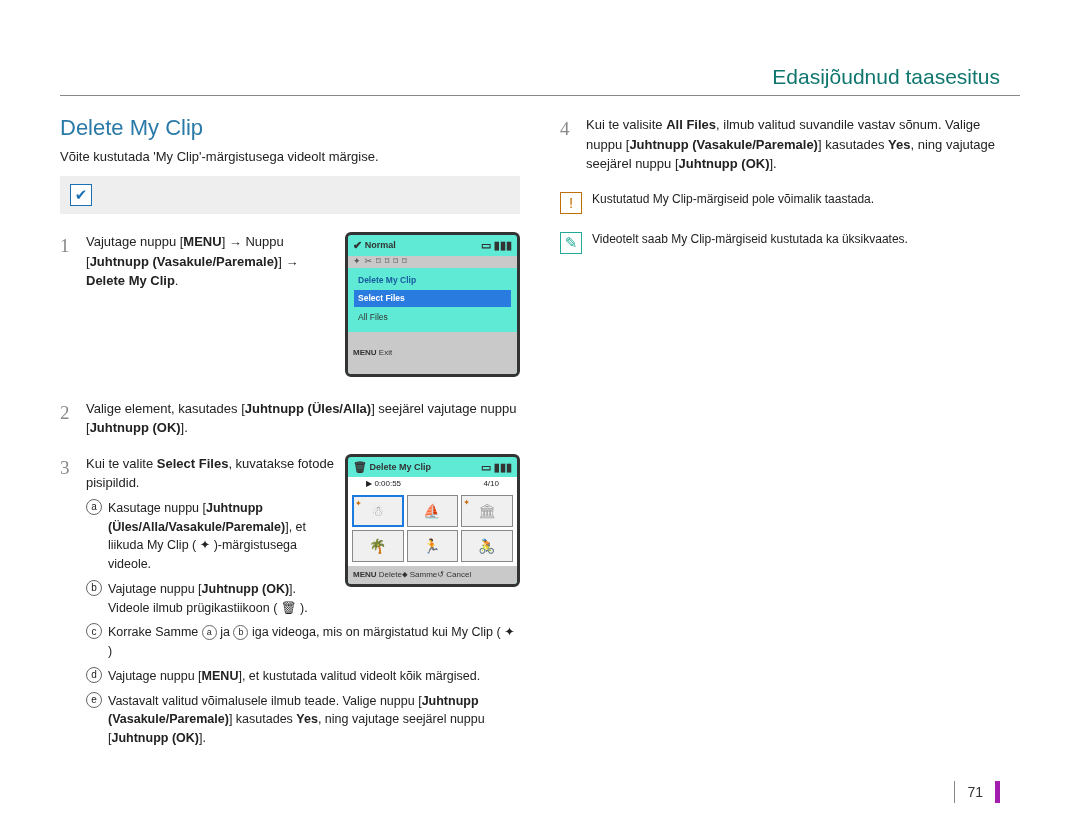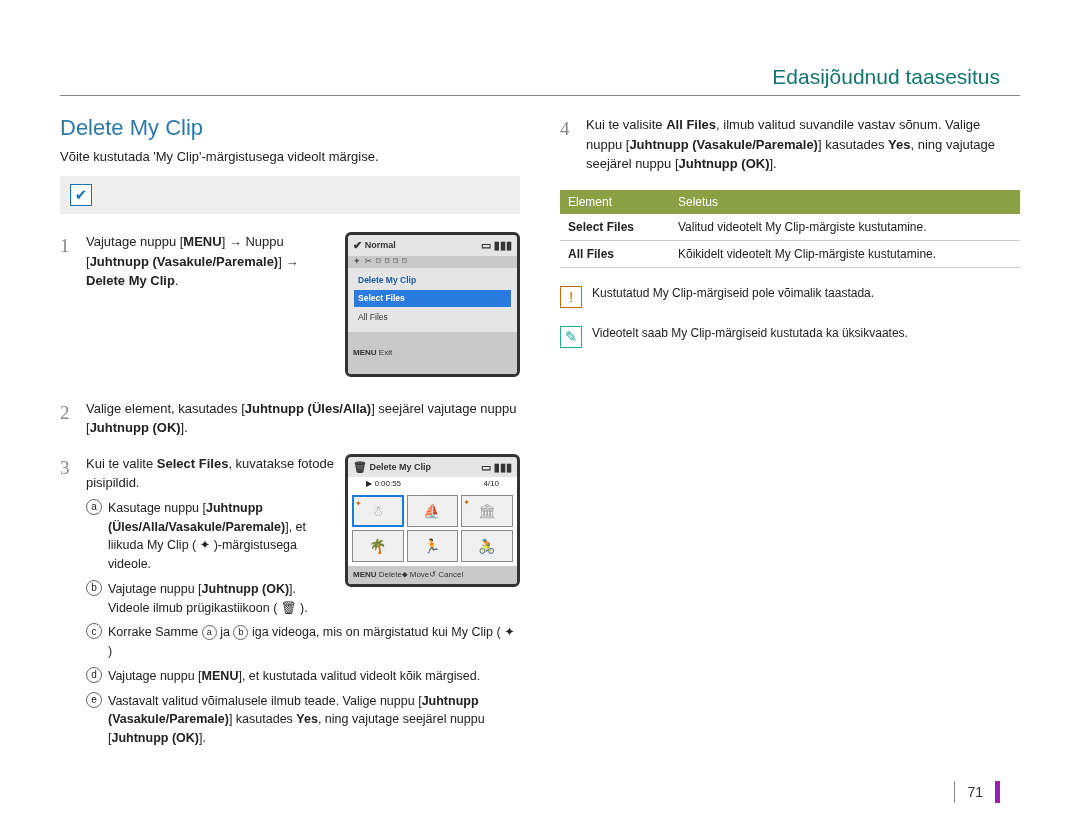--- a/index.html
+++ b/index.html
@@ -100,21 +100,21 @@
     font-size:9px;align-items:center;justify-content:center;vertical-align:middle;
   }
   b { font-weight: bold; }
   .lcd-screenshot {
     float: right;
     width: 175px;
     border: 3px solid #333;
     border-radius: 6px;
     margin-left: 10px;
     margin-bottom: 6px;
-    background: #e5e5e5;
+    background: #5eead4;
     font-size: 9px;
     overflow: hidden;
   }
   .lcd-hdr {
     display:flex;justify-content:space-between;align-items:center;
     padding: 2px 5px;
     font-weight:bold;
     color:#333;
   }
   .lcd-bar {
@@ -231,21 +231,21 @@
           <div class="lcd-thumbs">
             <div class="thumb sel"><span class="tag">✦</span>☃</div>
             <div class="thumb">⛵</div>
             <div class="thumb"><span class="tag">✦</span>🏛</div>
             <div class="thumb">🌴</div>
             <div class="thumb">🏃</div>
             <div class="thumb">🚴</div>
           </div>
           <div class="lcd2-foot">
             <span><b>MENU</b> <span>Delete</span></span>
-            <span>⬥ <span>Move</span></span>
+            <span>⬥ <span>Samme</span></span>
             <span>↺ <span>Cancel</span></span>
           </div>
         </div>
 
         <span>Kui te valite </span><b>Select Files</b><span>, kuvatakse fotode pisipildid.</span>
 
         <ul class="substeps">
           <li>
             <span class="circbadge">a</span>
             <span>Kasutage nuppu [</span><b>Juhtnupp (Üles/Alla/Vasakule/Paremale)</b><span>], et liikuda My Clip ( ✦ )-märgistusega videole.</span>
@@ -272,36 +272,20 @@
   </div>
 
   <div class="col">
     <ol class="steps" start="4" style="counter-reset: step 3;">
       <li>
         <span>Kui te valisite </span><b>All Files</b><span>, ilmub valitud suvandile vastav sõnum. Valige nuppu [</span><b>Juhtnupp (Vasakule/Paremale)</b><span>] kasutades </span><b>Yes</b><span>, ning vajutage seejärel nuppu [</span><b>Juhtnupp (OK)</b><span>].</span>
       </li>
     </ol>
 
 
-    <table class="desc">
-      <tbody>
-          <tr>
-        <th>Element</th>
-        <th>Seletus</th>
-      </tr>
-      <tr>
-        <td>Select Files</td>
-        <td>Valitud videotelt My Clip-märgiste kustutamine.</td>
-      </tr>
-      <tr>
-        <td>All Files</td>
-        <td>Kõikidelt videotelt My Clip-märgiste kustutamine.</td>
-      </tr>
-    </tbody>
-      </table>
 
     <div class="small-note">
       <div class="note-icon warn">!</div>
       <div>Kustutatud My Clip-märgiseid pole võimalik taastada.</div>
     </div>
 
     <div class="small-note">
       <div class="note-icon info">✎</div>
       <div>Videotelt saab My Clip-märgiseid kustutada ka üksikvaates.</div>
     </div>

